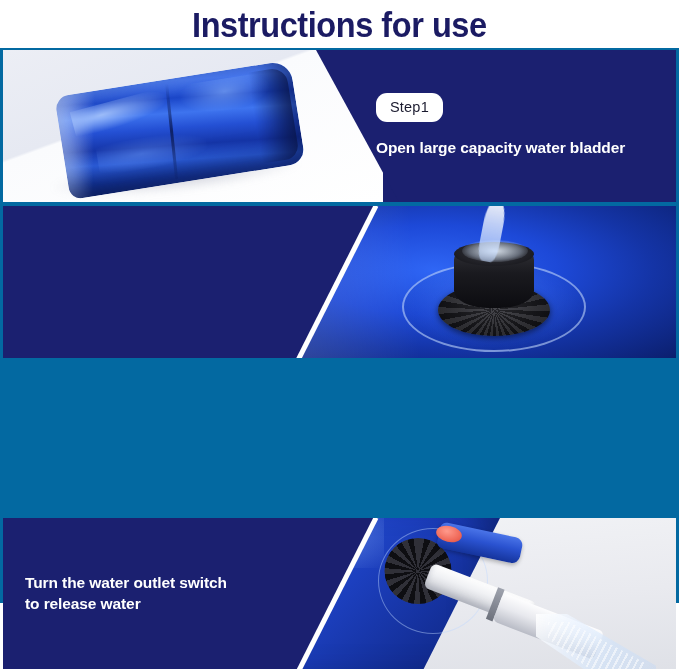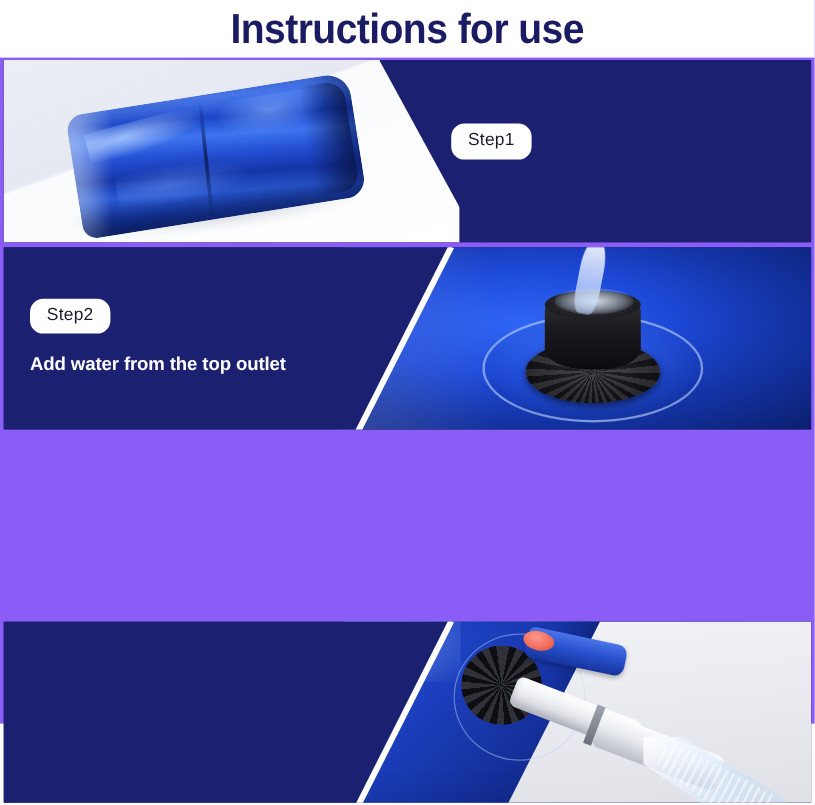--- a/index.html
+++ b/index.html
@@ -11,21 +11,21 @@
     width: 679px;
     height: 671px;
     font-family: "Liberation Sans", sans-serif;
     overflow: hidden;
   }
 
   .page {
     position: relative;
     width: 679px;
     height: 603px;
-    background: #8b5cf6;
+    background: #0369a1;
     box-sizing: border-box;
   }
 
   
   .title-bar {
     position: absolute;
     left: 0;
     top: 0;
     width: 679px;
     height: 48px;
@@ -408,43 +408,40 @@
         <div class="p1-hl-c"></div>
         <div class="p1-fold-a"></div>
         <div class="p1-edge"></div>
       </div>
     </div>
 
     <div class="navy navy-right"></div>
 
     <div class="textblock text-right">
       <div class="step-pill">Step1</div>
+      <div class="step-desc">Open large capacity water bladder</div>
     </div>
   </div>
 
   <div class="row row-2">
 
     <div class="photo photo-right">
       <div class="p2-bg"></div>
       <div class="p2-sheen"></div>
       <div class="p2-ring"></div>
       <div class="p2-flange"></div>
       <div class="p2-cap"></div>
       <div class="p2-cap-top"></div>
       <div class="p2-splash"></div>
       <div class="p2-stream"></div>
     </div>
 
     <div class="navy navy-left"></div>
     <div class="divider-line"></div>
 
-    <div class="textblock text-left">
-      <div class="step-pill">Step2</div>
-      <div class="step-desc">Add water from the top outlet</div>
-    </div>
   </div>
 
 
   <div class="row row-4">
 
     <div class="photo photo-right">
       <div class="p4-bg"></div>
       <div class="p4-bladder">
         <div class="p4-bladder-hl"></div>
       </div>
@@ -456,16 +453,18 @@
       <div class="p4-handle"></div>
       <div class="p4-handle-cap"></div>
       <div class="p4-water"></div>
       <div class="p4-water-str"></div>
     </div>
 
     <div class="navy navy-left"></div>
     <div class="divider-line"></div>
 
     <div class="textblock text-left">
+      <div class="step-desc">Turn the water outlet switch
+to release water</div>
     </div>
   </div>
 
 </div>
 
 </body></html>

